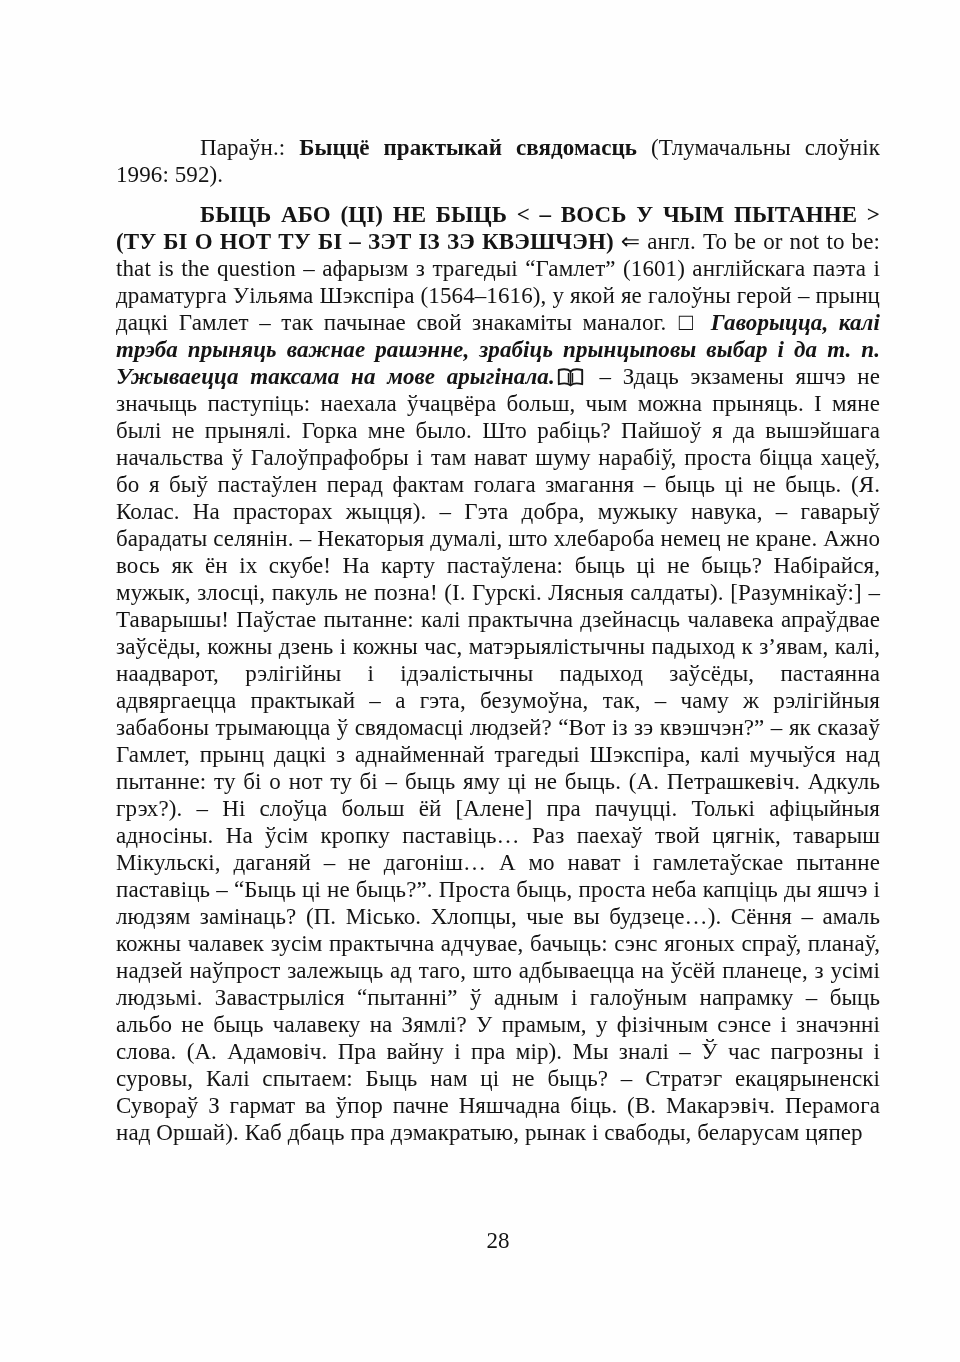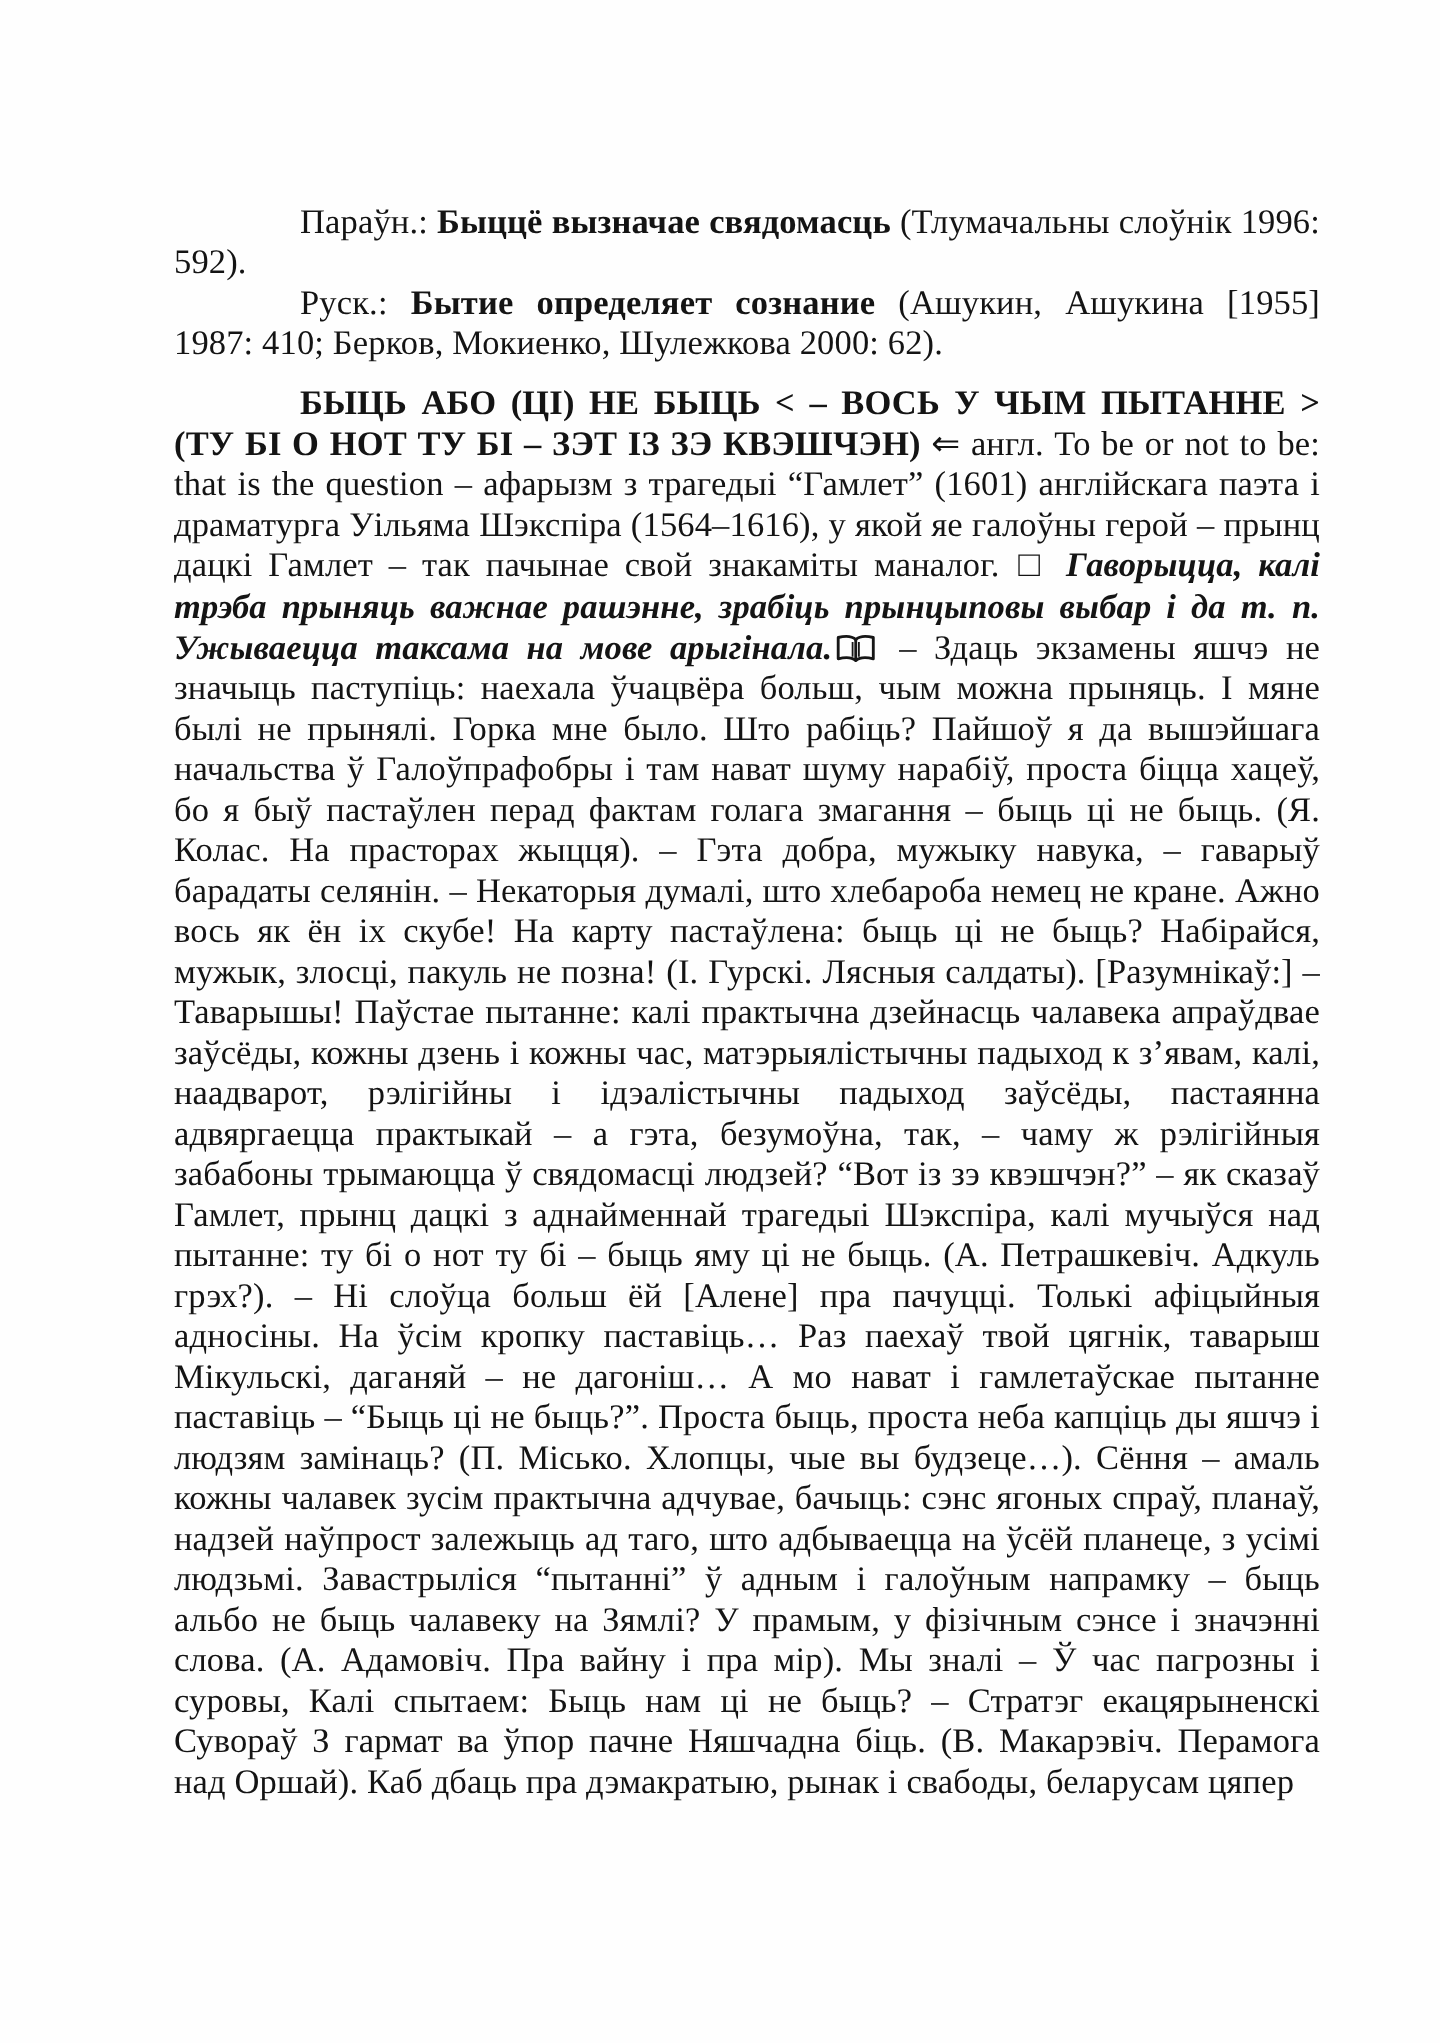--- a/index.html
+++ b/index.html
@@ -58,39 +58,35 @@
 </style>
 </head>
 <body>
 
 <div class="sheet">
 
   <div class="text-block">
 
     <p class="para">
       <span class="it">Параўн.:</span>
-      <span class="b">Быццё вызначае свядомасць</span>
+      <span class="b">Быццё практыкай свядомасць</span>
       <span>(Тлумачальны слоўнік 1996: 592).</span>
     </p>
 
-    <p class="para">
-      <span class="it">Руск.:</span>
-      <span class="b">Бытие определяет сознание</span>
-      <span>(Ашукин, Ашукина [1955] 1987: 410; Берков, Мокиенко, Шулежкова 2000: 62).</span>
-    </p>
 
     <p class="para entry-para">
       <span class="b">БЫЦЬ АБО (ЦІ) НЕ БЫЦЬ &lt; – ВОСЬ У ЧЫМ ПЫТАННЕ &gt; (ТУ БІ О НОТ ТУ БІ – ЗЭТ ІЗ ЗЭ КВЭШЧЭН)</span>
       <span>⇐ англ. To be or not to be: that is the question – афарызм з трагедыі “Гамлет” (1601) англійскага паэта і драматурга Уільяма Шэкспіра (1564–1616), у якой яе галоўны герой – прынц дацкі Гамлет – так пачынае свой знакаміты маналог.</span>
       <span class="sq">□</span>
       <span class="bi">Гаворыцца, калі трэба прыняць важнае рашэнне, зрабіць прынцыповы выбар і да т. п. Ужываецца таксама на мове арыгінала.</span><svg class="book-icon" width="27" height="19" viewBox="0 0 27 19" aria-hidden="true">
         <path d="M13.5 3.4 C11 1.0 6.6 0.8 1.8 2.0 L1.8 16.2 C6.6 15.0 11 15.2 13.5 17.4 C16 15.2 20.4 15.0 25.2 16.2 L25.2 2.0 C20.4 0.8 16 1.0 13.5 3.4 Z" fill="none" stroke="#161616" stroke-width="1.9" stroke-linejoin="round"></path>
         <line x1="13.5" y1="3.4" x2="13.5" y2="17.4" stroke="#161616" stroke-width="1.9"></line>
         <path d="M11.4 5.0 L11.4 14.8" stroke="#161616" stroke-width="1.2"></path>
         <path d="M15.6 5.0 L15.6 14.8" stroke="#161616" stroke-width="1.2"></path>
       </svg>
       <span>– Здаць экзамены яшчэ не значыць паступіць: наехала ўчацвёра больш, чым можна прыняць. І мяне былі не прынялі. Горка мне было. Што рабіць? Пайшоў я да вышэйшага начальства ў Галоўпрафобры і там нават шуму нарабіў, проста біцца хацеў, бо я быў пастаўлен перад фактам голага змагання – быць ці не быць. (Я. Колас. На прасторах жыцця). – Гэта добра, мужыку навука, – гаварыў барадаты селянін. – Некаторыя думалі, што хлебароба немец не кране. Ажно вось як ён іх скубе! На карту пастаўлена: быць ці не быць? Набірайся, мужык, злосці, пакуль не позна! (І. Гурскі. Лясныя салдаты). [Разумнікаў:] – Таварышы! Паўстае пытанне: калі практычна дзейнасць чалавека апраўдвае заўсёды, кожны дзень і кожны час, матэрыялістычны падыход к з’явам, калі, наадварот, рэлігійны і ідэалістычны падыход заўсёды, пастаянна адвяргаецца практыкай – а гэта, безумоўна, так, – чаму ж рэлігійныя забабоны трымаюцца ў свядомасці людзей? “Вот із зэ квэшчэн?” – як сказаў Гамлет, прынц дацкі з аднайменнай трагедыі Шэкспіра, калі мучыўся над пытанне: ту бі о нот ту бі – быць яму ці не быць. (А. Петрашкевіч. Адкуль грэх?). – Ні слоўца больш ёй [Алене] пра пачуцці. Толькі афіцыйныя адносіны. На ўсім кропку паставіць… Раз паехаў твой цягнік, таварыш Мікульскі, даганяй – не дагоніш… А мо нават і гамлетаўскае пытанне паставіць – “Быць ці не быць?”. Проста быць, проста неба капціць ды яшчэ і людзям замінаць? (П. Місько. Хлопцы, чые вы будзеце…). Сёння – амаль кожны чалавек зусім практычна адчувае, бачыць: сэнс ягоных спраў, планаў, надзей наўпрост залежыць ад таго, што адбываецца на ўсёй планеце, з усімі людзьмі. Завастрыліся “пытанні” ў адным і галоўным напрамку – быць альбо не быць чалавеку на Зямлі? У прамым, у фізічным сэнсе і значэнні слова. (А. Адамовіч. Пра вайну і пра мір). Мы зналі – Ў час пагрозны і суровы, Калі спытаем: Быць нам ці не быць? – Стратэг екацярыненскі Сувораў З гармат ва ўпор пачне Няшчадна біць. (В. Макарэвіч. Перамога над Оршай). Каб дбаць пра дэмакратыю, рынак і свабоды, беларусам цяпер</span>
     </p>
 
   </div>
 
+  <div class="pageno">28</div>
 
 </div>
 
 </body></html>

